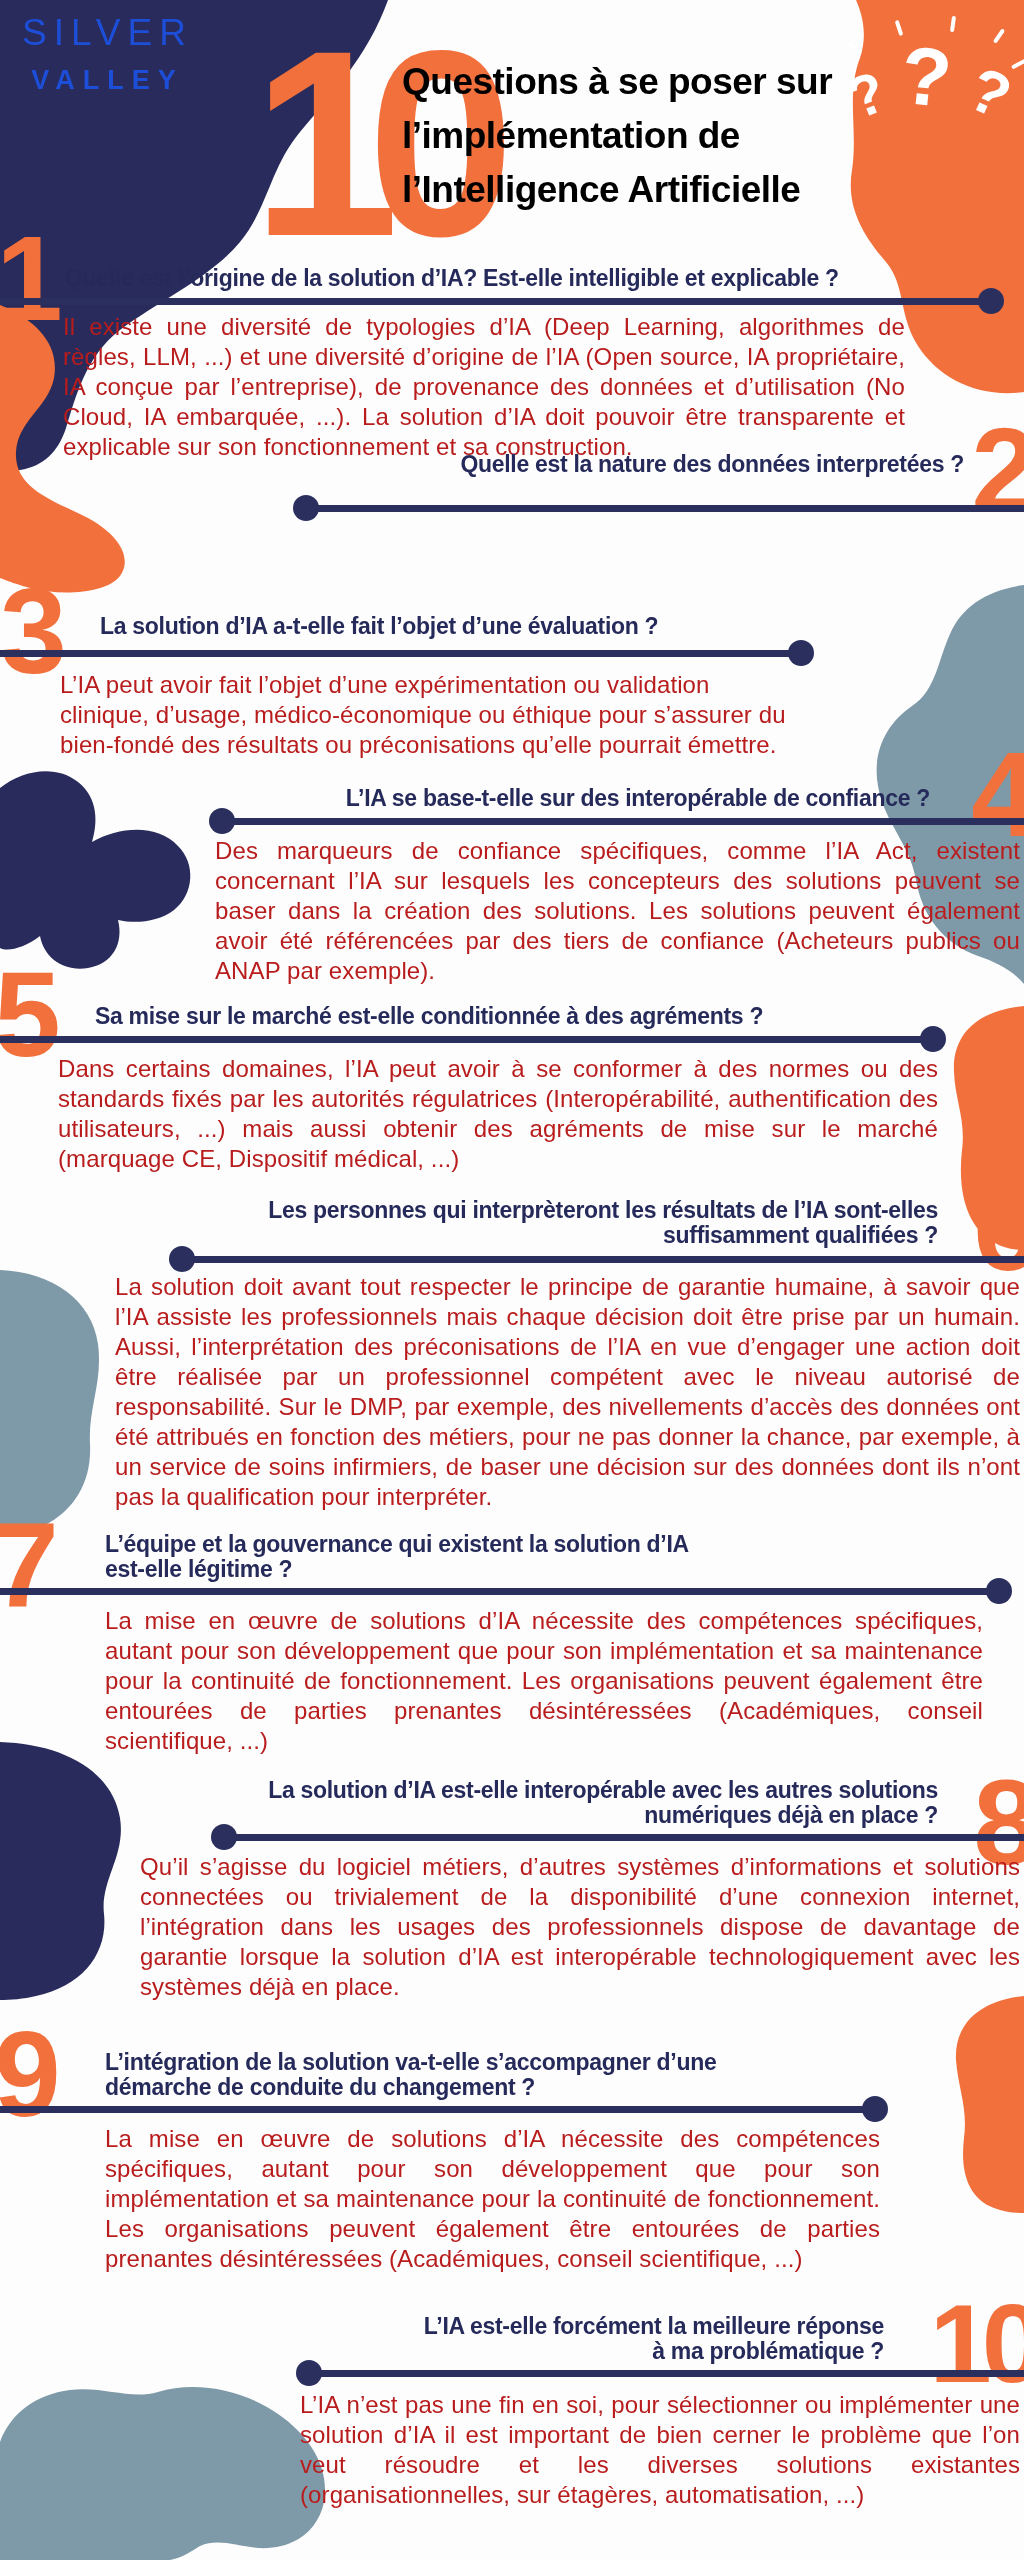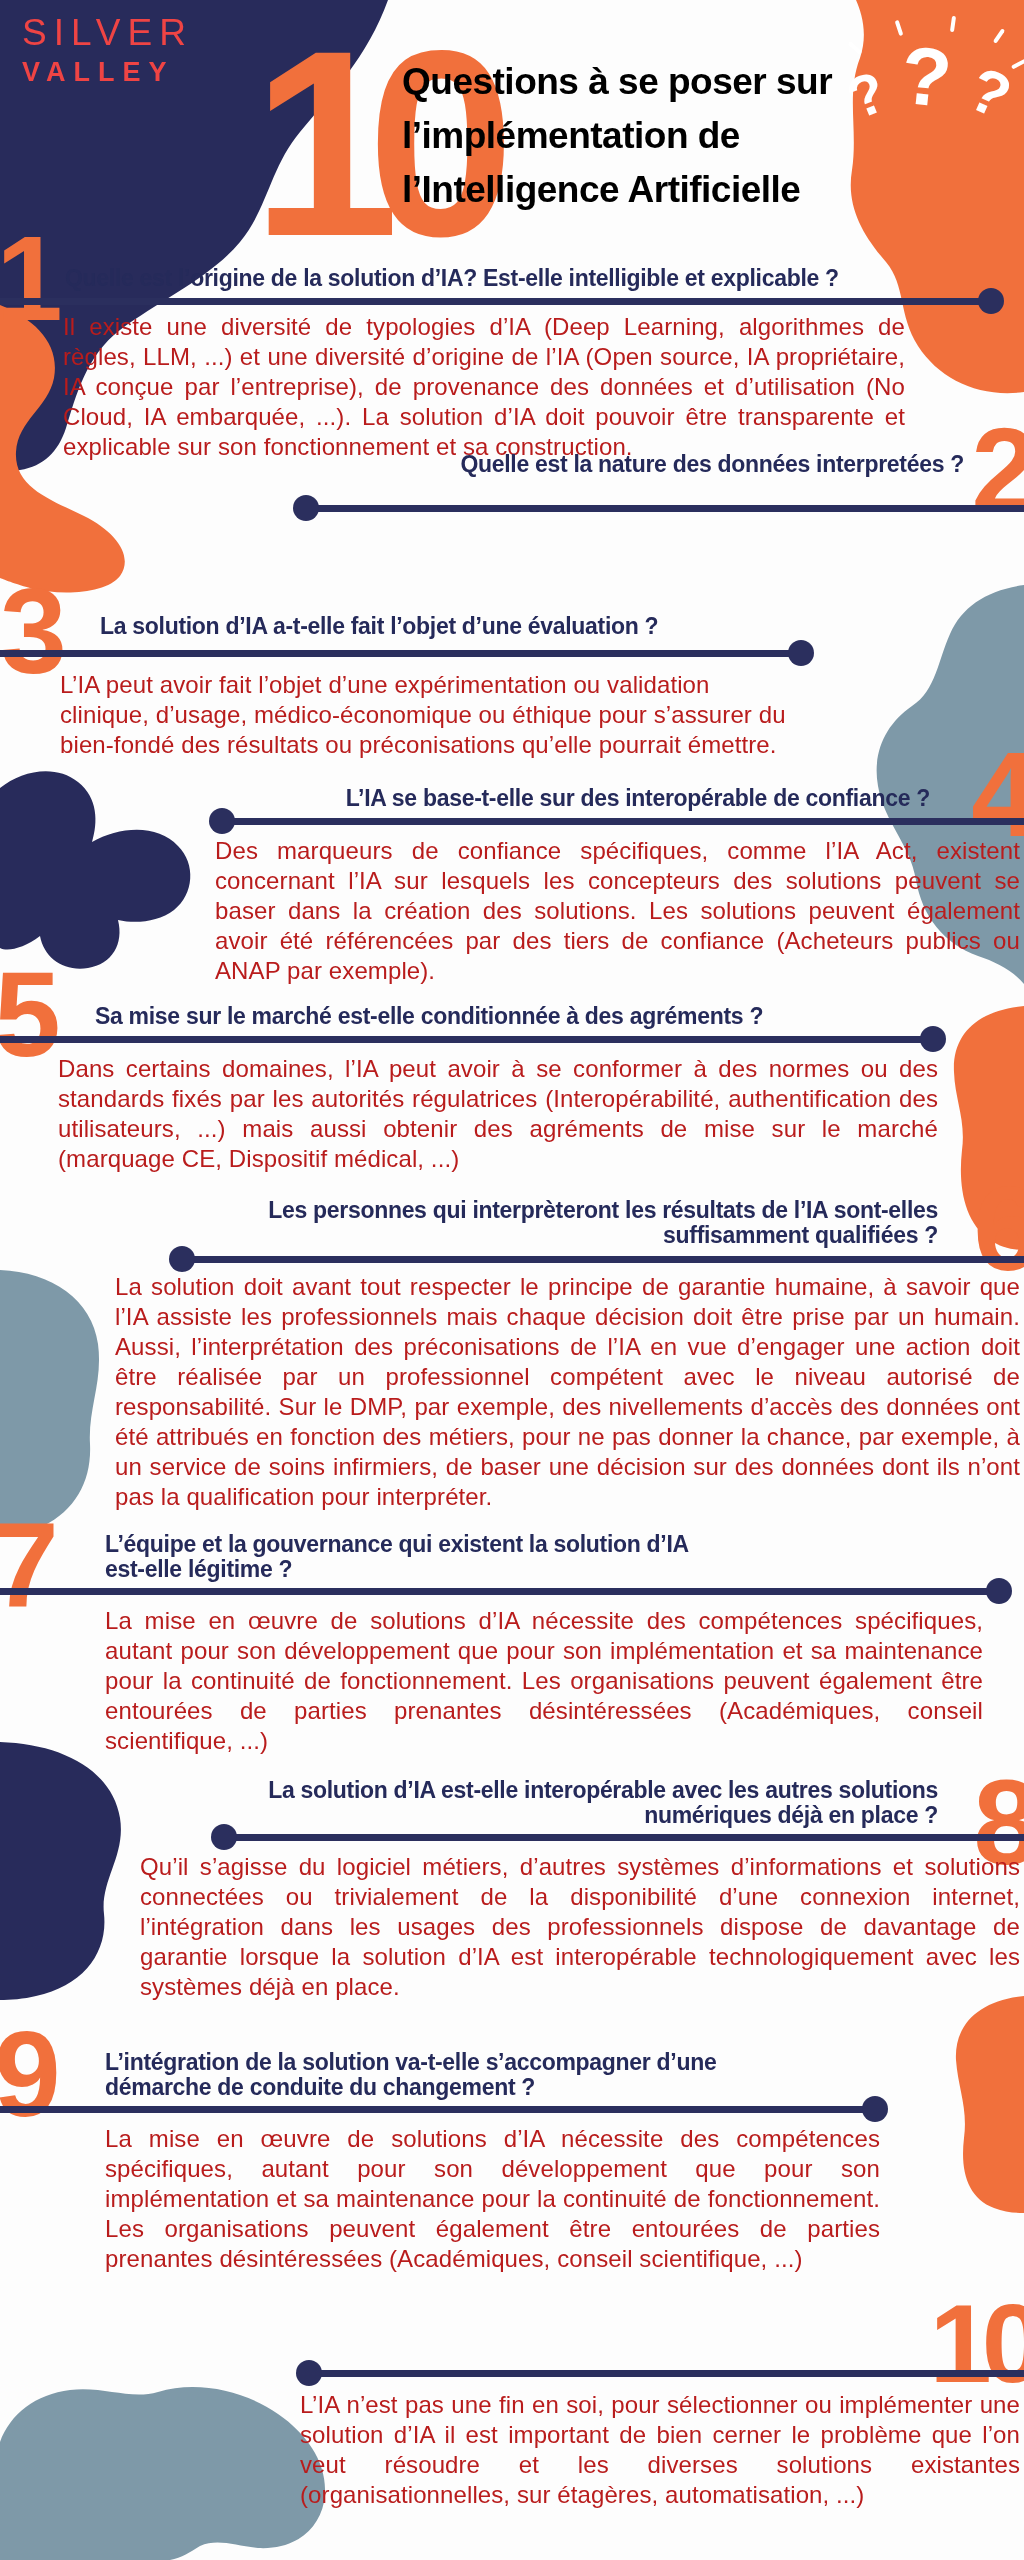--- a/index.html
+++ b/index.html
@@ -1,23 +1,23 @@
 <!DOCTYPE html>
 <html><head>
 <meta charset="utf-8">
 <style>
   html,body{margin:0;padding:0;}
   body{background:#ffffff;font-family:"Liberation Sans","DejaVu Sans",sans-serif;}
   #poster{position:relative;width:1024px;height:2560px;background:#fdfdfd;overflow:hidden;}
   #blobs{position:absolute;left:0;top:0;width:1024px;height:2560px;pointer-events:none;}
 
   
-  .logo{position:absolute;left:22px;top:14px;z-index:5;color:#ef4444;}
+  .logo{position:absolute;left:22px;top:14px;z-index:5;color:#1d4ed8;}
   .logo .l1{font-size:37px;font-weight:300;letter-spacing:7px;line-height:1;}
-  .logo .l2{font-size:27px;font-weight:700;letter-spacing:8px;line-height:1;margin-top:8px;}
+  .logo .l2{font-size:27px;font-weight:700;letter-spacing:8px;line-height:1;margin-top:16px;text-align:center;}
 
   
   .big10{position:absolute;left:252px;top:18px;z-index:2;color:#f1703c;
          font-size:265px;font-weight:700;line-height:0.95;letter-spacing:-32px;}
   .hdr-title{position:absolute;left:402px;top:55px;z-index:4;color:#000000;
          font-size:37px;font-weight:700;line-height:54px;white-space:pre-line;letter-spacing:-0.5px;}
 
   
   .qicon{position:absolute;left:845px;top:22px;width:175px;height:140px;z-index:5;color:#ffffff;}
   .qicon .q{position:absolute;font-weight:700;line-height:1;}
@@ -141,18 +141,20 @@
     </div>
   <div class="body-txt jst" style="left:140px;top:1852px;width:880px;">Qu’il s’agisse du logiciel métiers, d’autres systèmes d’informations et solutions connectées ou trivialement de la disponibilité d’une connexion internet, l’intégration dans les usages des professionnels dispose de davantage de garantie lorsque la solution d’IA est interopérable technologiquement avec les systèmes déjà en place.</div>
 
   <div class="sec-title" style="left:105px;top:2050px;width:870px;">L’intégration de la solution va-t-elle s’accompagner d’une
 démarche de conduite du changement ?</div>
   <div class="rule" style="left:0;top:2106px;width:884px;">
       <span class="dot dot-r"></span>
     </div>
   <div class="body-txt jst" style="left:105px;top:2124px;width:775px;">La mise en œuvre de solutions d’IA nécessite des compétences spécifiques, autant pour son développement que pour son implémentation et sa maintenance pour la continuité de fonctionnement. Les organisations peuvent également être entourées de parties prenantes désintéressées (Académiques, conseil scientifique, ...)</div>
 
+  <div class="sec-title t-right" style="left:0;top:2314px;width:884px;">L’IA est-elle forcément la meilleure réponse
+à ma problématique ?</div>
   <div class="rule" style="left:300px;top:2370px;width:724px;">
       <span class="dot dot-l"></span>
     </div>
   <div class="body-txt jst" style="left:300px;top:2390px;width:720px;">L’IA n’est pas une fin en soi, pour sélectionner ou implémenter une solution d’IA il est important de bien cerner le problème que l’on veut résoudre et les diverses solutions existantes (organisationnelles, sur étagères, automatisation, ...)</div>
 
 </div>
 
 </body></html>

